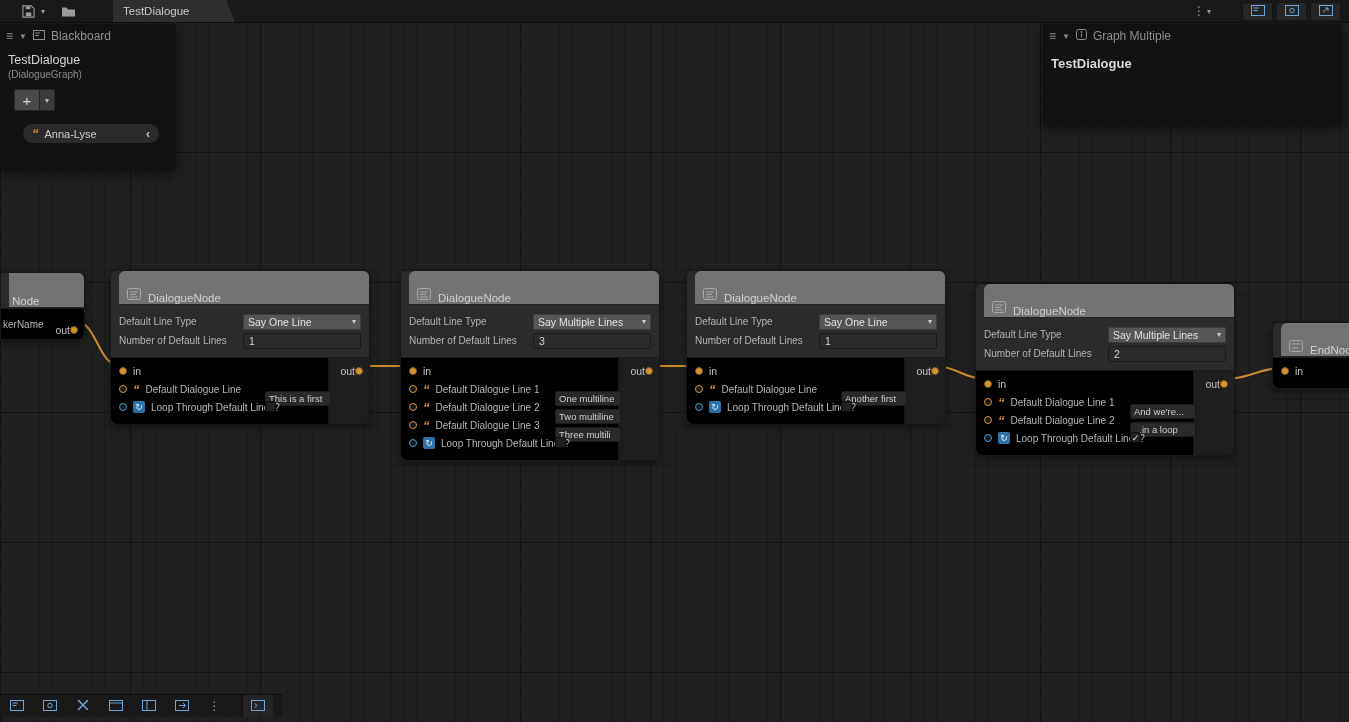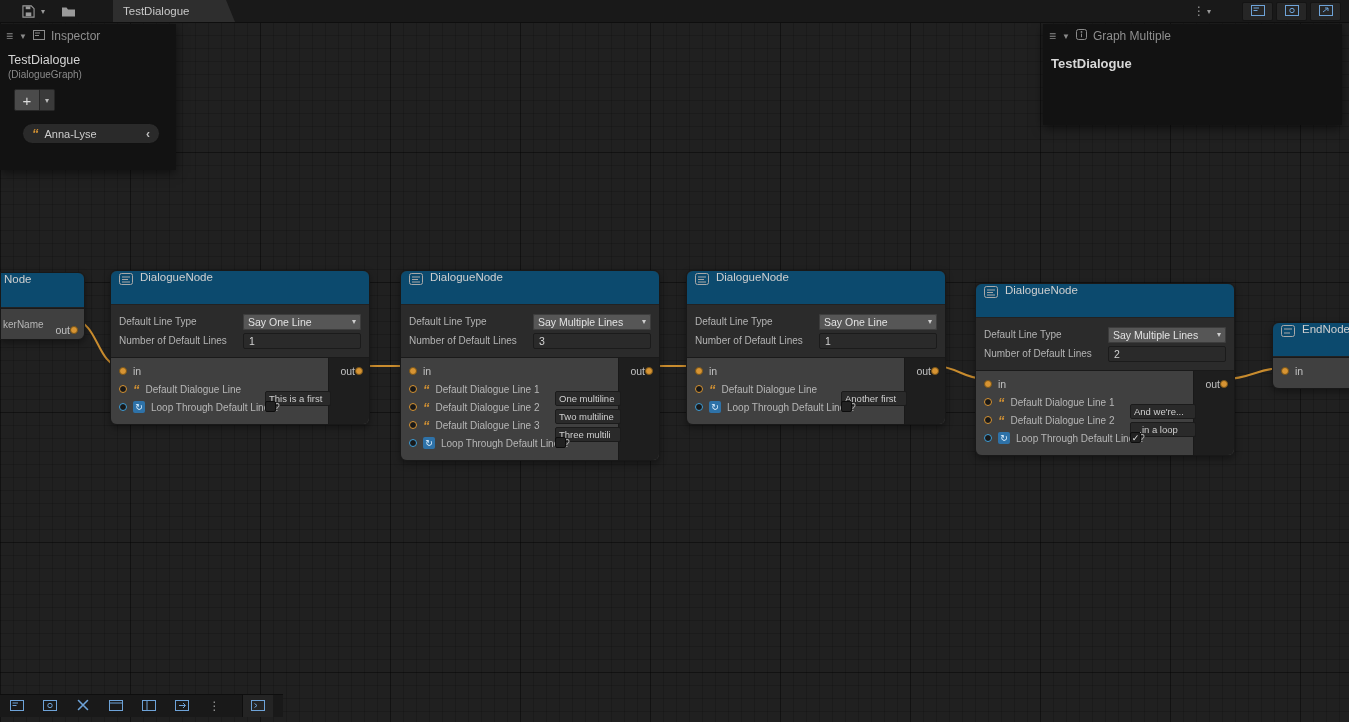--- a/index.html
+++ b/index.html
@@ -44,33 +44,33 @@
     align-items:center;justify-content:center;border:1px solid #262626;border-left:none;border-radius:0 2px 2px 0;}
   .bb-field{margin:12px 0 0 22px;width:138px;height:21px;background:#2a2a2a;border:1px solid #111;
     border-radius:11px;display:flex;align-items:center;padding:0 9px;gap:6px;box-sizing:border-box;}
   .bb-field-name{flex:1;text-align:left;color:#cdcdcd;font-size:11px;}
   .chev{color:#c0c0c0;font-size:12px;font-weight:bold;}
   .gi-title{margin:8px 0 0 8px;color:#d8d8d8;font-size:13px;font-weight:bold;}
 
   
   .node{position:absolute;background:#2b2b2b;border:1px solid #181818;border-radius:6px;
     box-shadow:0 3px 7px rgba(0,0,0,.38);z-index:2;color:#c2c2c2;}
-  .node-title{height:33px;display:flex;align-items:flex-start;gap:7px;padding:0 8px;background:#0c4a6e;
-    border-radius:6px 6px 0 0;border-bottom:1px solid #222;}
+  .node-title{height:33px;display:flex;align-items:flex-end;gap:7px;padding:0 8px;background:#737373;
+    border-radius:6px 6px 0 0;border-bottom:1px solid #222;margin-left:8px;}
   .node-title-label{font-size:11.5px;color:#cfcfcf;white-space:nowrap;}
   .node-props{padding:8px 8px 6px;}
   .prop-row{display:flex;align-items:center;height:17px;margin-bottom:2px;}
   .prop-label{flex:1;font-size:10px;color:#b4b4b4;white-space:nowrap;overflow:hidden;}
   .dropdown{width:118px;height:16px;background:#565656;border-radius:2px;display:flex;align-items:center;
     justify-content:space-between;padding:0 5px;color:#e2e2e2;font-size:10.5px;box-sizing:border-box;
     box-shadow:inset 0 0 0 1px #3c3c3c;}
   .dd-caret{font-size:8px;color:#cfcfcf;}
   .textfield{width:118px;height:16px;background:#2a2a2a;border:1px solid #1b1b1b;border-radius:2px;
     color:#d2d2d2;font-size:10.5px;padding:0 5px;display:flex;align-items:center;box-sizing:border-box;}
-  .node-ports{position:relative;background:#404040;border-top:1px solid #1a1a1a;
+  .node-ports{position:relative;background:#000000;border-top:1px solid #1a1a1a;
     border-radius:0 0 6px 6px;padding:4px 0 8px;}
   .out-col{position:absolute;right:0;top:0;bottom:0;width:40px;background:#1e1e1e;
     border-left:1px solid #191919;border-radius:0 0 6px 0;}
   .port-row{position:relative;height:18px;display:flex;align-items:center;padding-left:8px;gap:6px;}
   .port{width:8px;height:8px;border-radius:50%;flex:none;box-sizing:border-box;}
   .port.flow{background:#d79433;border:1px solid #7a5517;}
   .port.str{border:1.5px solid #d79433;background:#191919;}
   .port.bool{border:1.5px solid #3f9fd8;background:#191919;}
   .port-label{font-size:10.5px;color:#c0c0c0;white-space:nowrap;}
   .line-label{font-size:10px;color:#b6b6b6;white-space:nowrap;}
@@ -171,21 +171,21 @@
     <div class="panel-header">
       <span class="hamburger">≡</span>
       <span class="collapse">▼</span>
       <span>
         <svg width="12" height="10" viewBox="0 0 12 10">
             <rect x="0.5" y="0.5" width="11" height="9" fill="none" stroke="#8a8a8a"></rect>
             <line x1="2" y1="3" x2="7" y2="3" stroke="#8a8a8a"></line>
             <line x1="2" y1="5.5" x2="6" y2="5.5" stroke="#8a8a8a"></line>
           </svg>
       </span>
-      <span>Inspector</span>
+      <span>Blackboard</span>
     </div>
     <div class="bb-title">TestDialogue</div>
     <div class="bb-sub">(DialogueGraph)</div>
     <div class="bb-actions">
       <span class="add-btn">+</span>
       <span class="add-caret">▾</span>
     </div>
     <div class="bb-field">
       <span class="quote-glyph">“</span>
       <span class="bb-field-name">Anna-Lyse</span>

